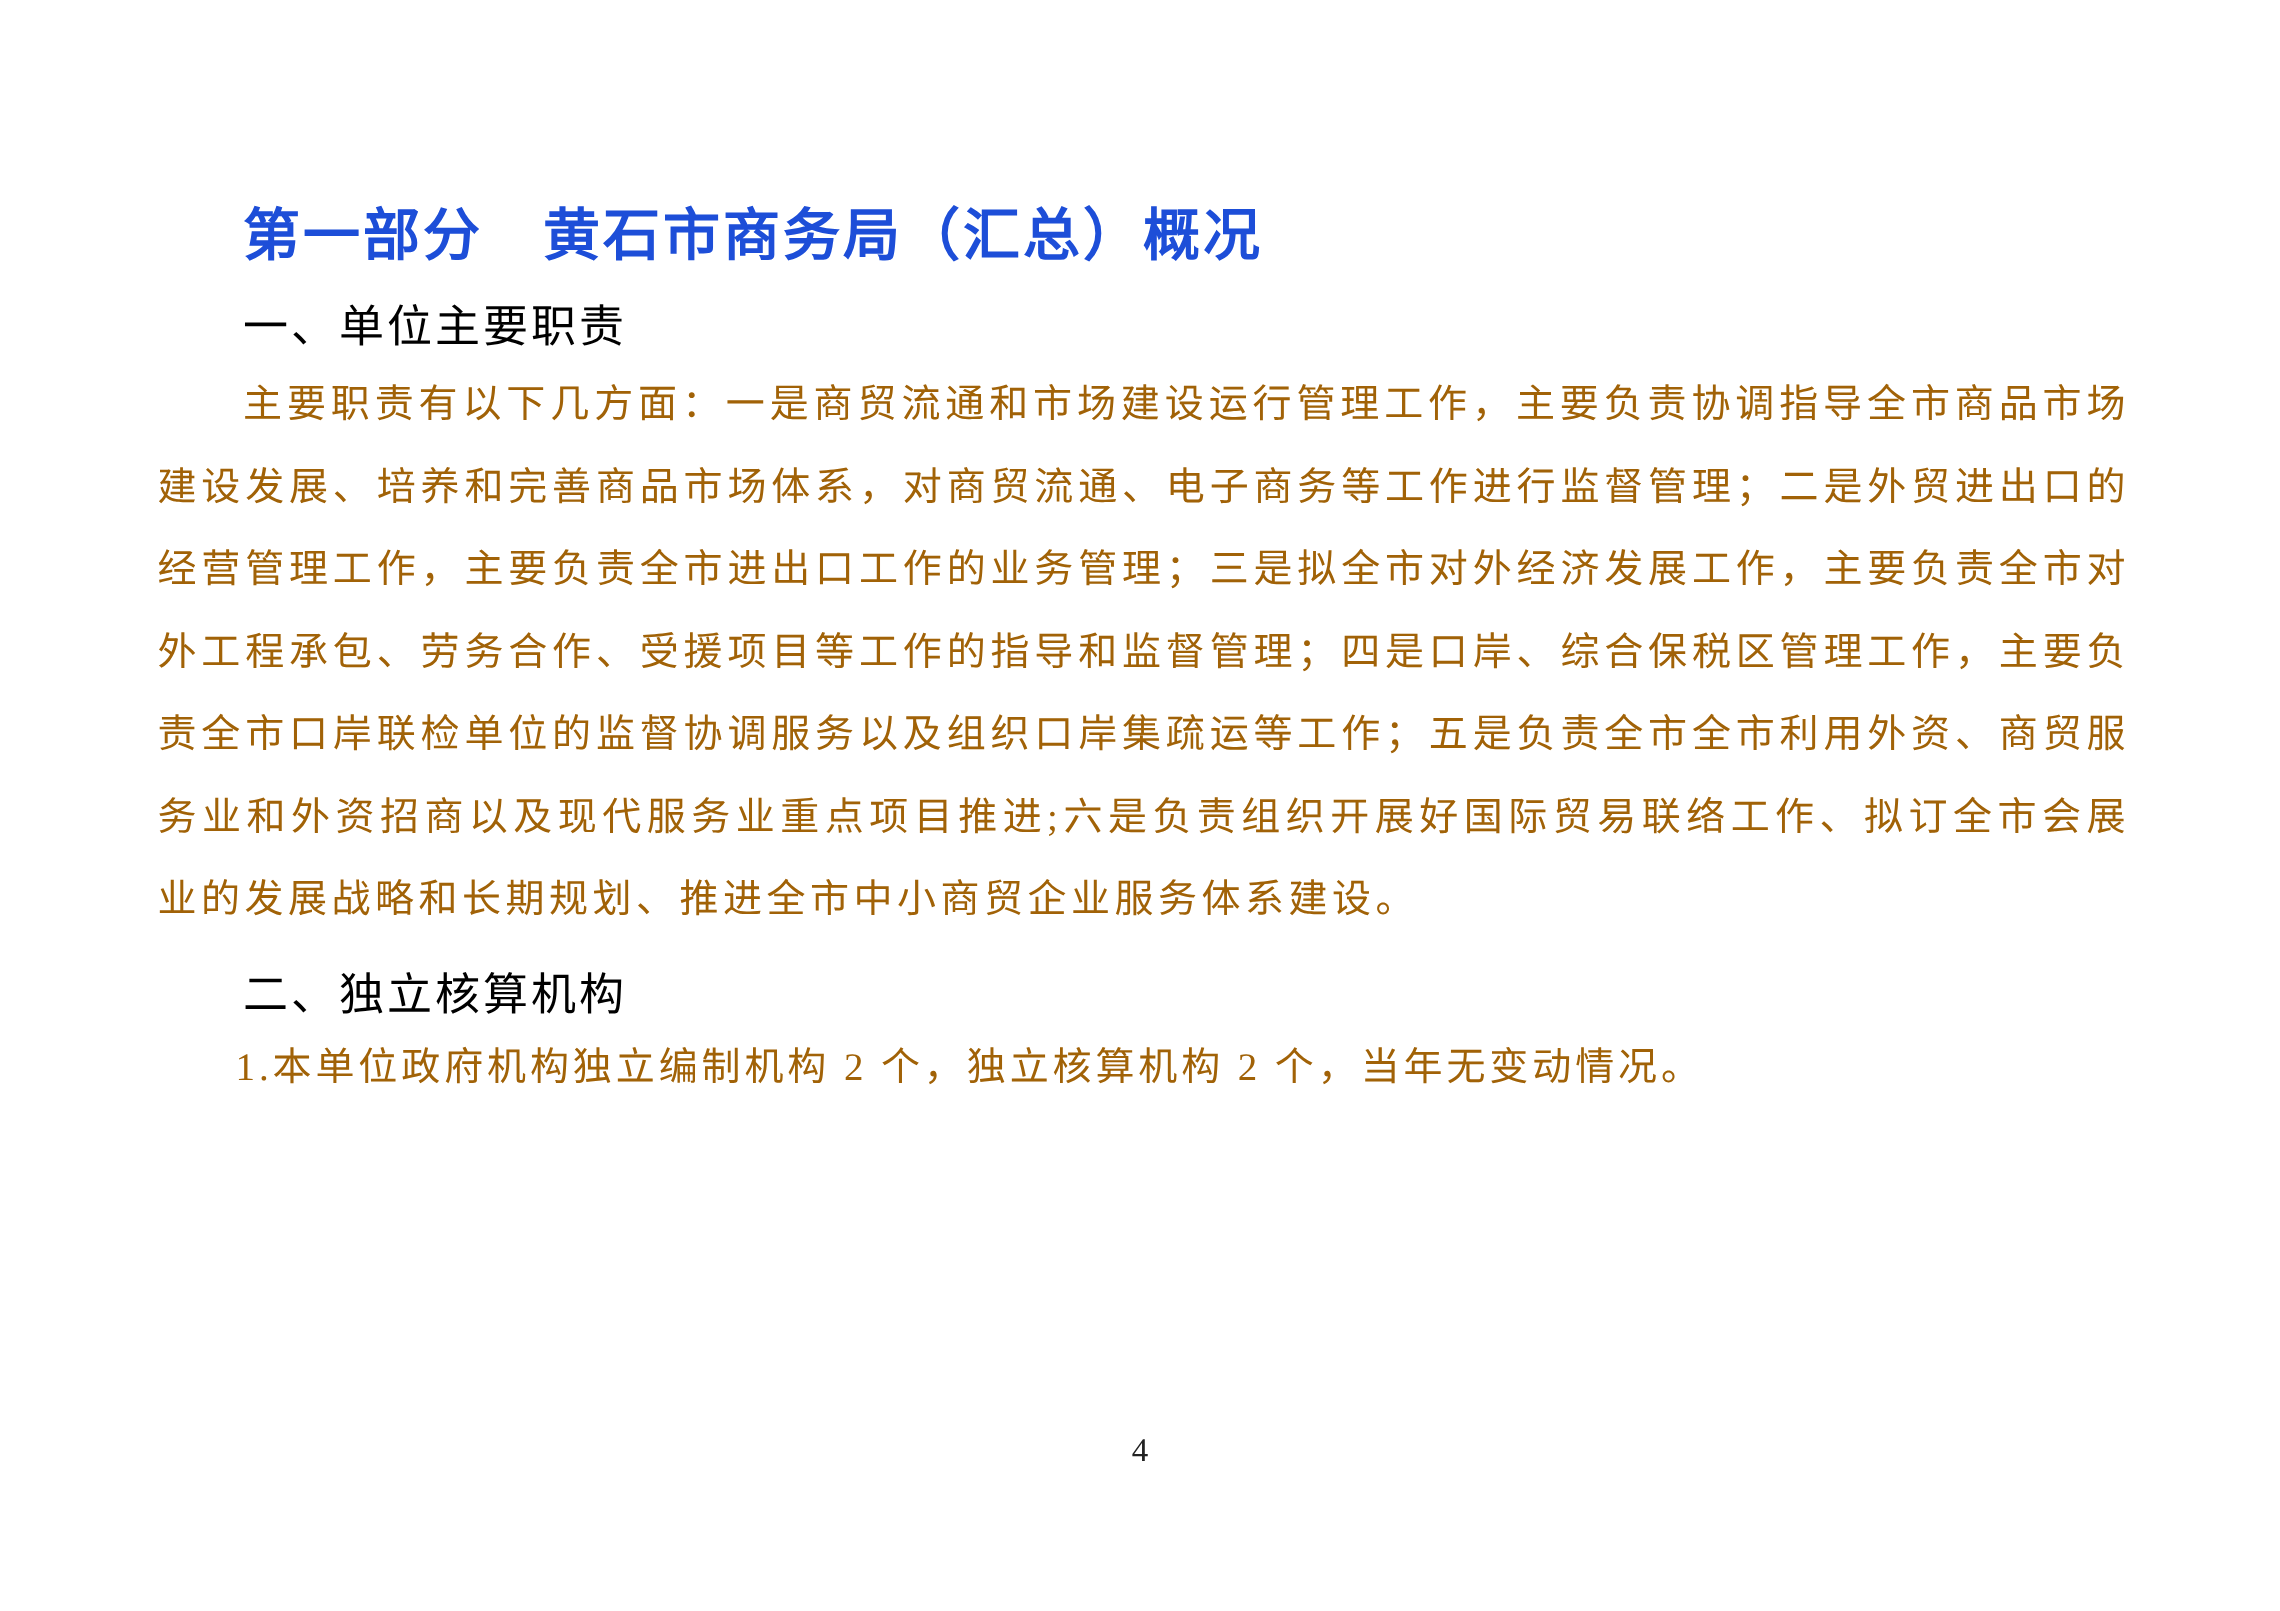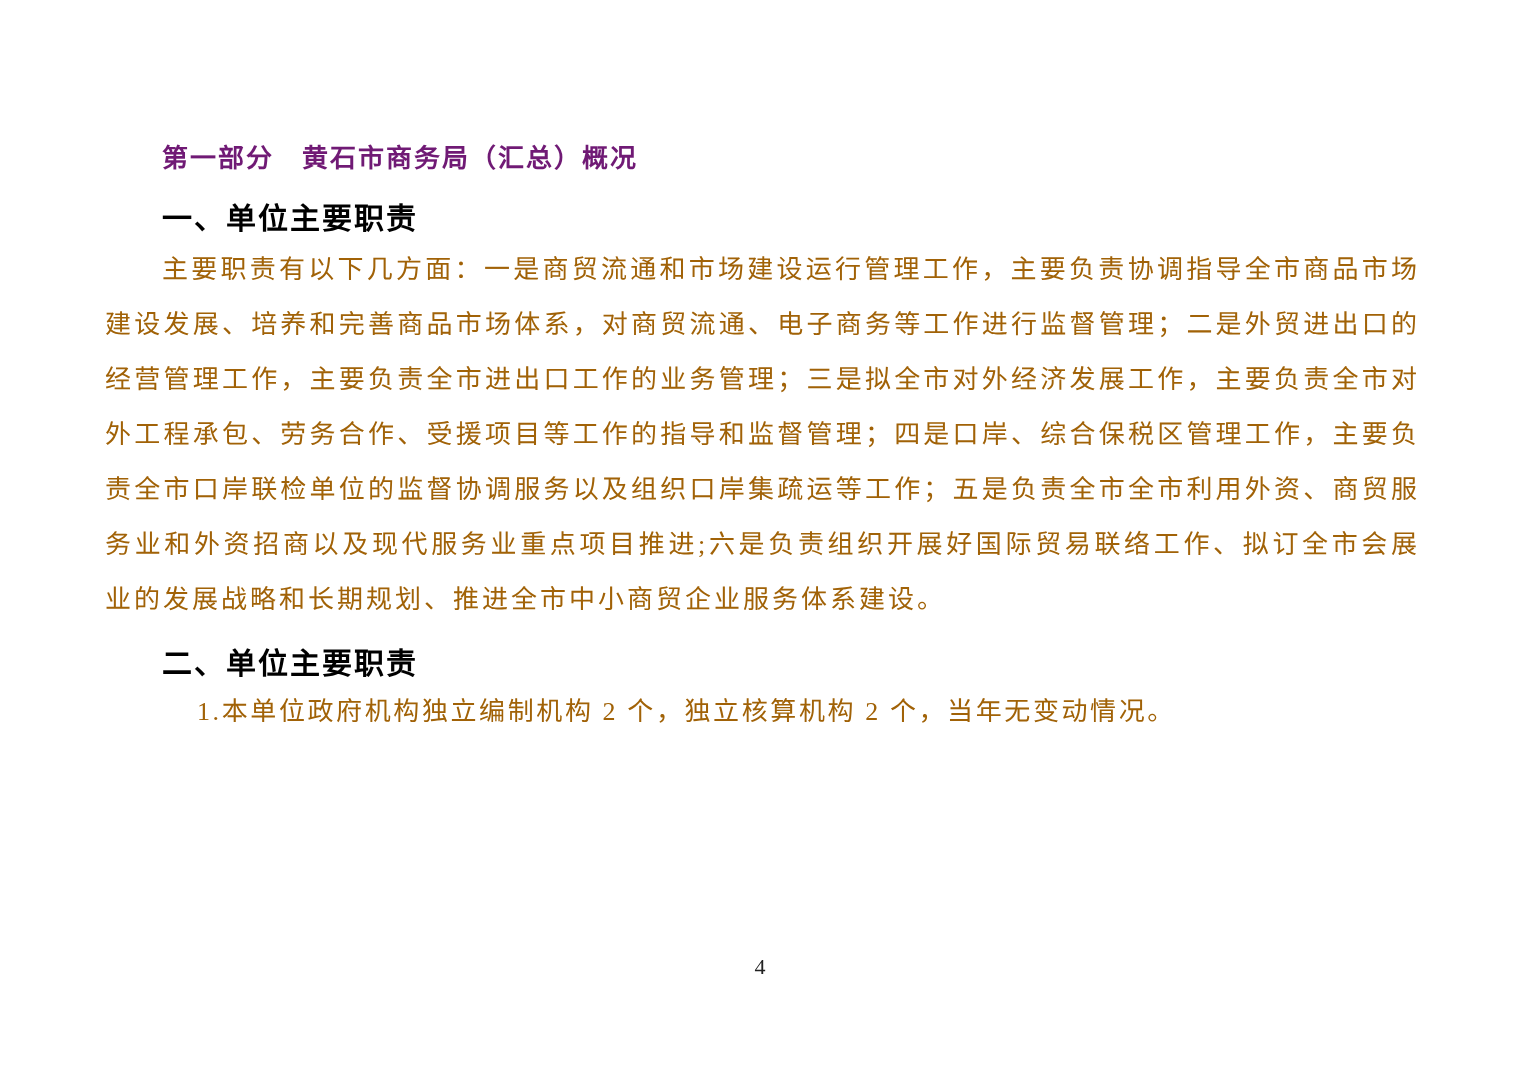--- a/index.html
+++ b/index.html
@@ -18,30 +18,30 @@
   }
   .content {
     position: absolute;
     left: 105px;
     top: 140px;
     width: 1315px;
   }
   .doc-title {
     font-family: "Liberation Sans", "DejaVu Sans", sans-serif;
     font-weight: bold;
-    color: #701a75;
-    font-size: 26px;
+    color: #1d4ed8;
+    font-size: 38px;
     line-height: 36px;
     letter-spacing: 2px;
     margin: 0 0 0 57px;
     white-space: nowrap;
   }
   .sec-heading {
     font-family: "Liberation Sans", "DejaVu Sans", sans-serif;
-    font-weight: bold;
+    font-weight: normal;
     color: #000000;
     font-size: 30px;
     line-height: 34px;
     letter-spacing: 2px;
     margin: 0 0 0 57px;
     white-space: nowrap;
   }
   .sec-heading.first { margin-top: 26px; }
   .sec-heading.second { margin-top: 20px; }
   .body-para {
@@ -51,21 +51,20 @@
     text-align: justify;
     text-align-last: left;
     text-indent: 57px;
     margin: 6px 0 0 0;
     color: #a16207;
   }
   .numbered-para {
     line-height: 57px;
     text-indent: 52px;
     letter-spacing: 2.6px;
-    margin-left: 40px;
   }
   .numbered-para.p1 { margin-top: 2px; }
   .numbered-para.p2 { margin-top: 0; }
   .page-number {
     position: absolute;
     left: 0;
     right: 0;
     top: 952px;
     text-align: center;
     font-size: 22px;
@@ -79,21 +78,21 @@
 
 <div class="page">
   <div class="content">
 
     <h1 class="doc-title">第一部分　黄石市商务局（汇总）概况</h1>
 
     <h2 class="sec-heading first">一、单位主要职责</h2>
 
     <p class="body-para">主要职责有以下几方面：一是商贸流通和市场建设运行管理工作，主要负责协调指导全市商品市场建设发展、培养和完善商品市场体系，对商贸流通、电子商务等工作进行监督管理；二是外贸进出口的经营管理工作，主要负责全市进出口工作的业务管理；三是拟全市对外经济发展工作，主要负责全市对外工程承包、劳务合作、受援项目等工作的指导和监督管理；四是口岸、综合保税区管理工作，主要负责全市口岸联检单位的监督协调服务以及组织口岸集疏运等工作；五是负责全市全市利用外资、商贸服务业和外资招商以及现代服务业重点项目推进;六是负责组织开展好国际贸易联络工作、拟订全市会展业的发展战略和长期规划、推进全市中小商贸企业服务体系建设。</p>
 
-    <h2 class="sec-heading second">二、单位主要职责</h2>
+    <h2 class="sec-heading second">二、独立核算机构</h2>
 
     <p class="body-para numbered-para p1">1.本单位政府机构独立编制机构 2 个，独立核算机构 2 个，当年无变动情况。</p>
 
 
   </div>
 
   <div class="page-number">4</div>
 </div>
 
 </body></html>

